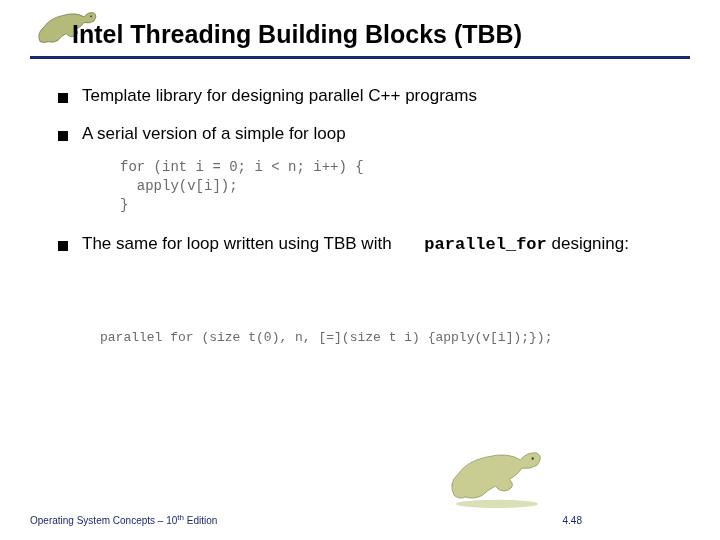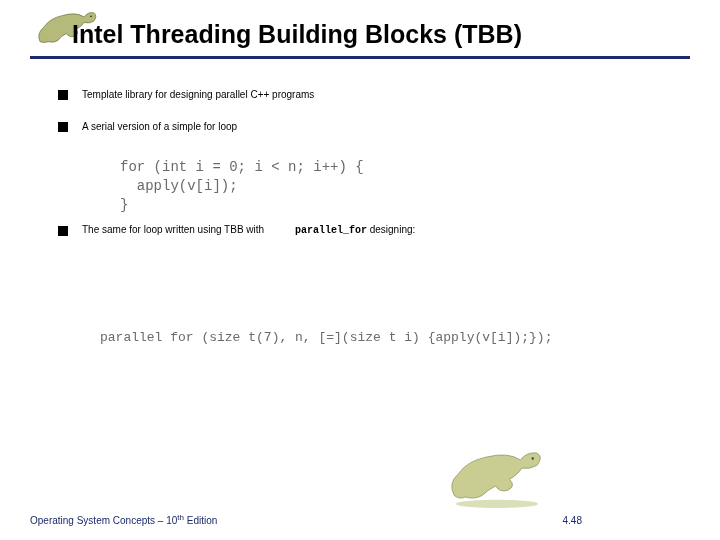--- a/index.html
+++ b/index.html
@@ -41,23 +41,23 @@
     background: #1a2a6c;
   }
   .content {
     position: absolute;
     top: 86px;
     left: 58px;
     width: 620px;
   }
   .bullet {
     display: flex;
-    align-items: flex-end;
+    align-items: center;
     margin-bottom: 18px;
-    font-size: 10px;
+    font-size: 17px;
     color: #000;
   }
   .bullet .sq {
     width: 10px;
     height: 10px;
     background: #000;
     flex: 0 0 10px;
     margin-top: 4px;
     margin-right: 14px;
   }
@@ -145,21 +145,21 @@
       <div class="sq"></div>
       <div>
         <span>The same for loop written using TBB with </span><span class="mono">parallel_for</span><span> designing:</span>
       </div>
     </div>
   </div>
 
   <div class="code1">for (int i = 0; i &lt; n; i++) {
   apply(v[i]);
 }</div>
-  <div class="code2">parallel for (size t(7), n, [=](size t i) {apply(v[i]);});</div>
+  <div class="code2">parallel for (size t(0), n, [=](size t i) {apply(v[i]);});</div>
 
   <svg class="dino-bottom" viewBox="0 0 160 100">
     <ellipse cx="80" cy="92" rx="60" ry="6" fill="#d8dcb0"></ellipse>
     <path d="M18 80 Q8 62 24 48 Q36 30 64 24 Q96 16 114 28 Q124 16 138 18 Q148 24 138 36 Q128 42 116 40 Q110 50 98 56 Q108 66 96 72 Q84 76 78 66 Q66 72 58 80 Q46 86 34 82 Q26 86 18 80 Z" fill="#c4c886" stroke="#7a7e44" stroke-width="1"></path>
     <circle cx="132" cy="26" r="1.8" fill="#333"></circle>
   </svg>
 
   <div class="footer">
     <div class="foot-left">
       <span>Operating System Concepts – 10</span><span class="sup">th</span><span> Edition</span>

